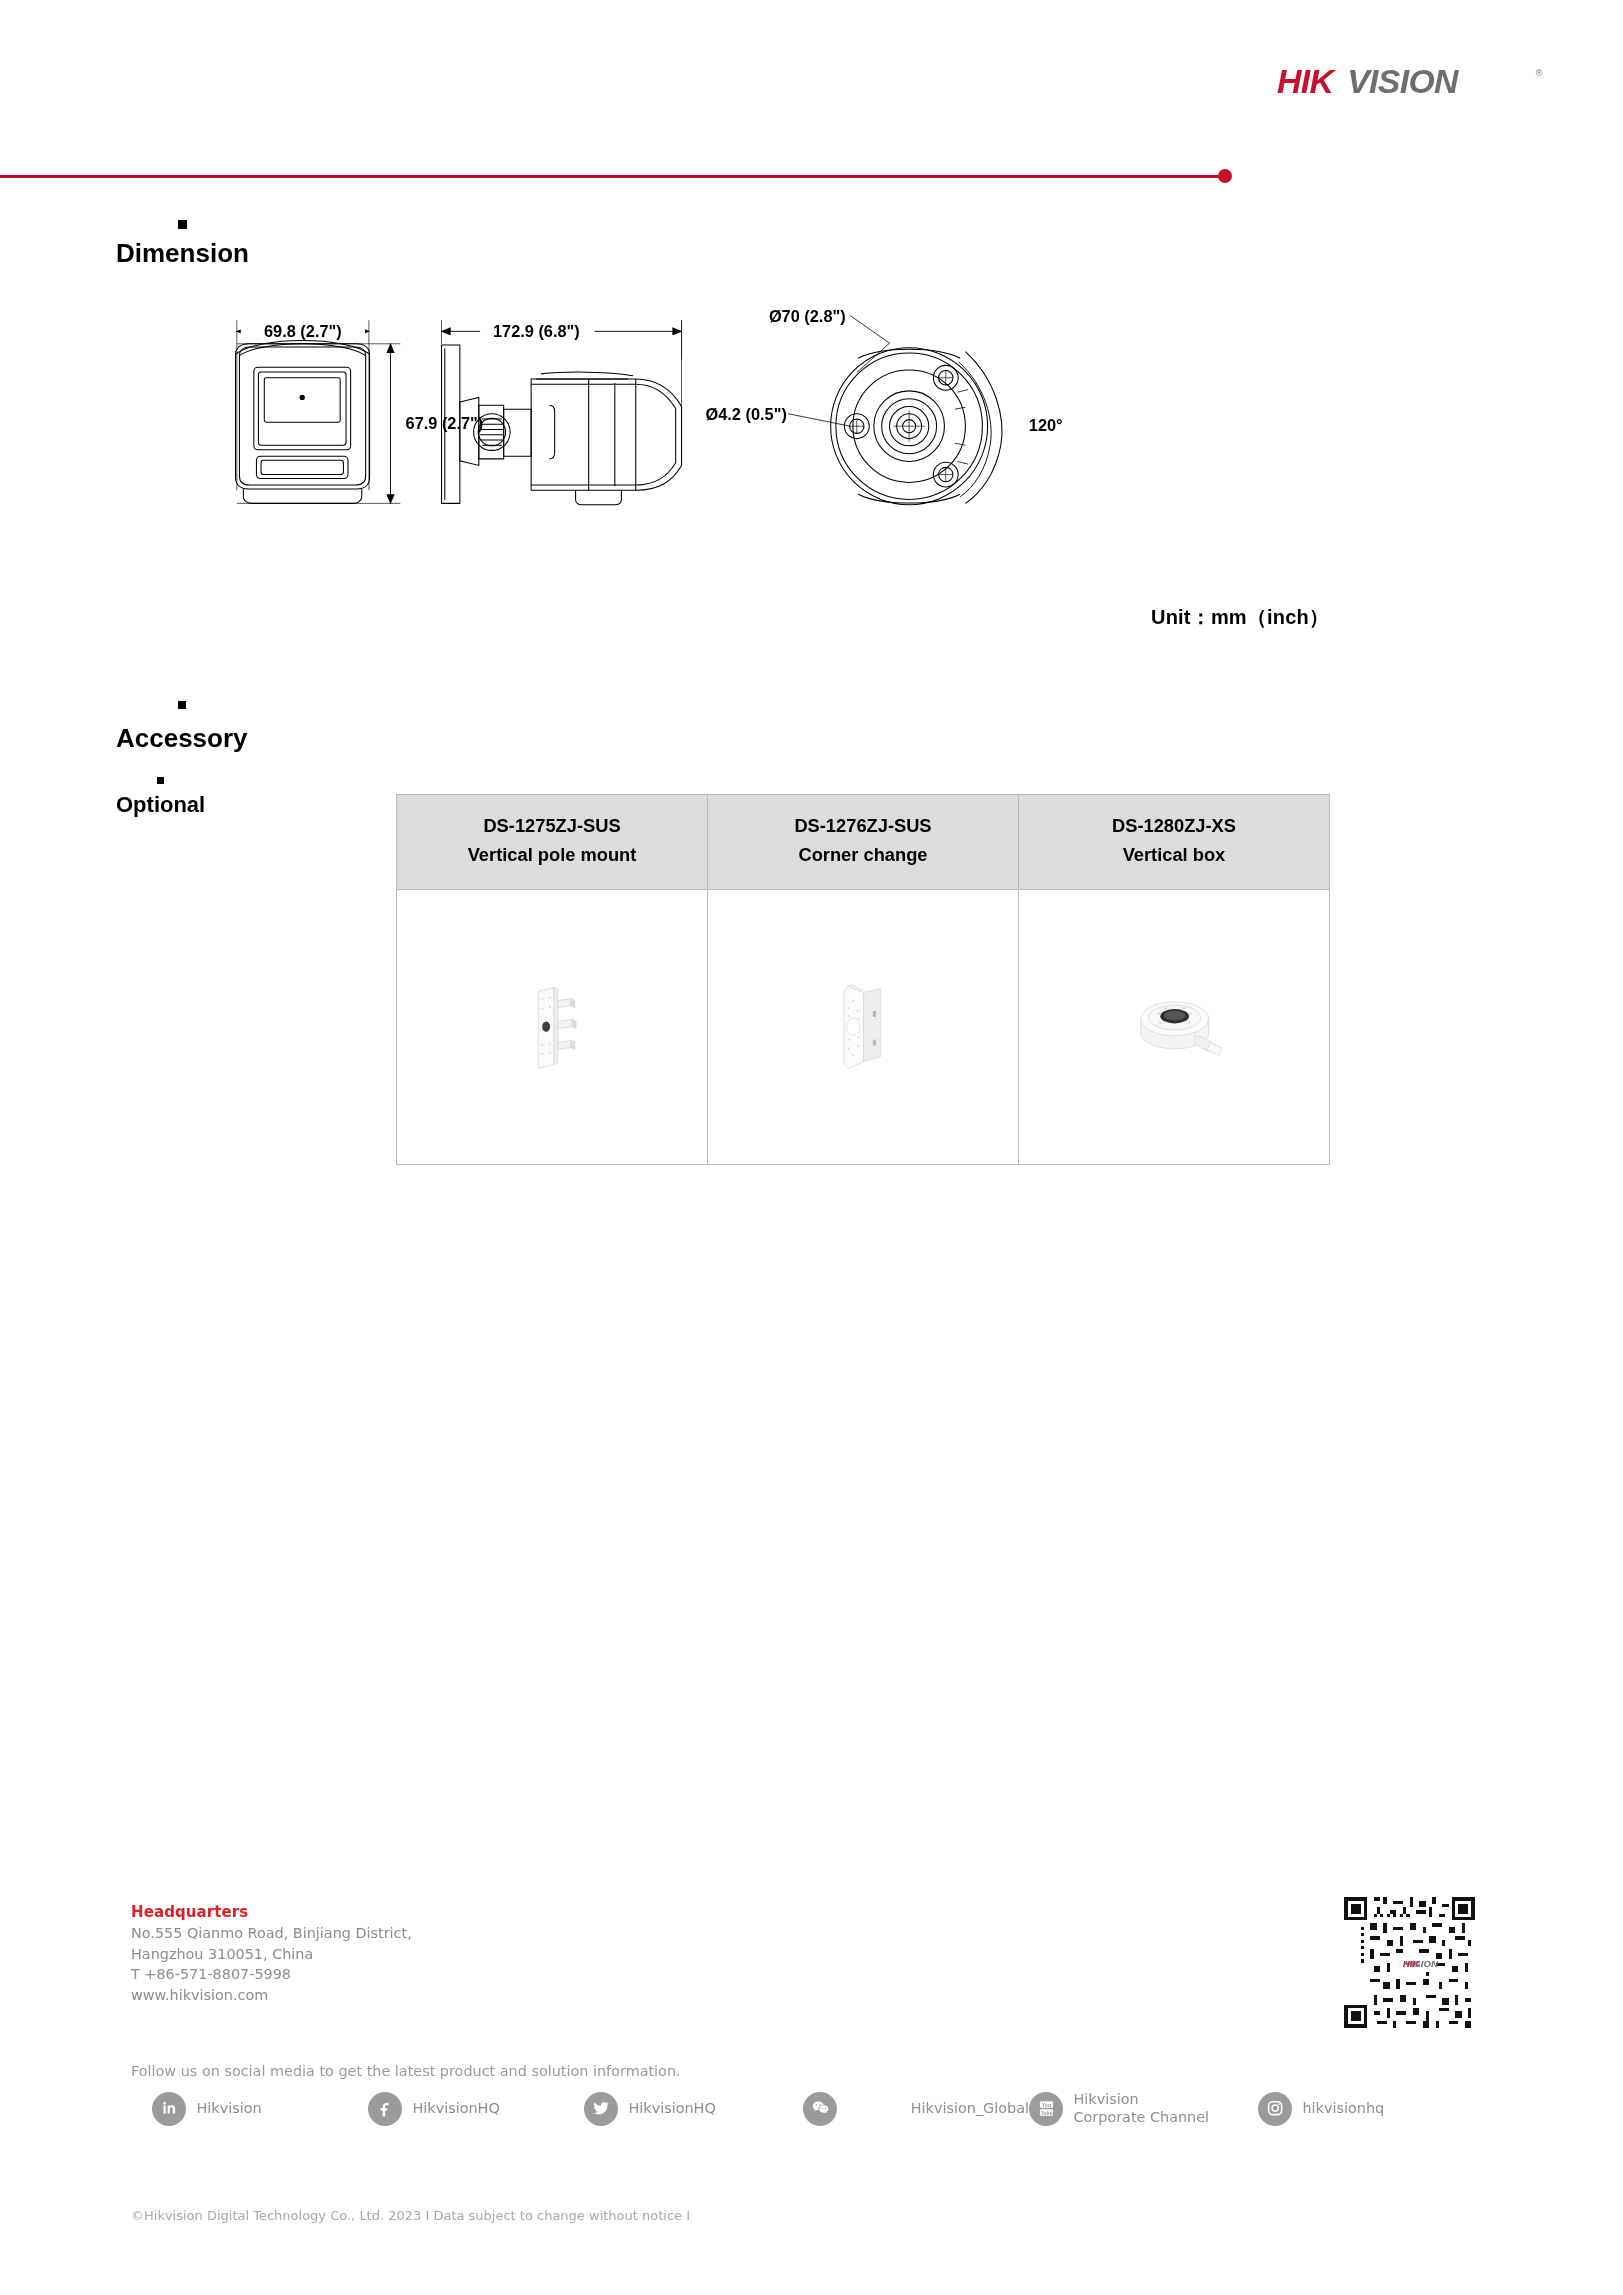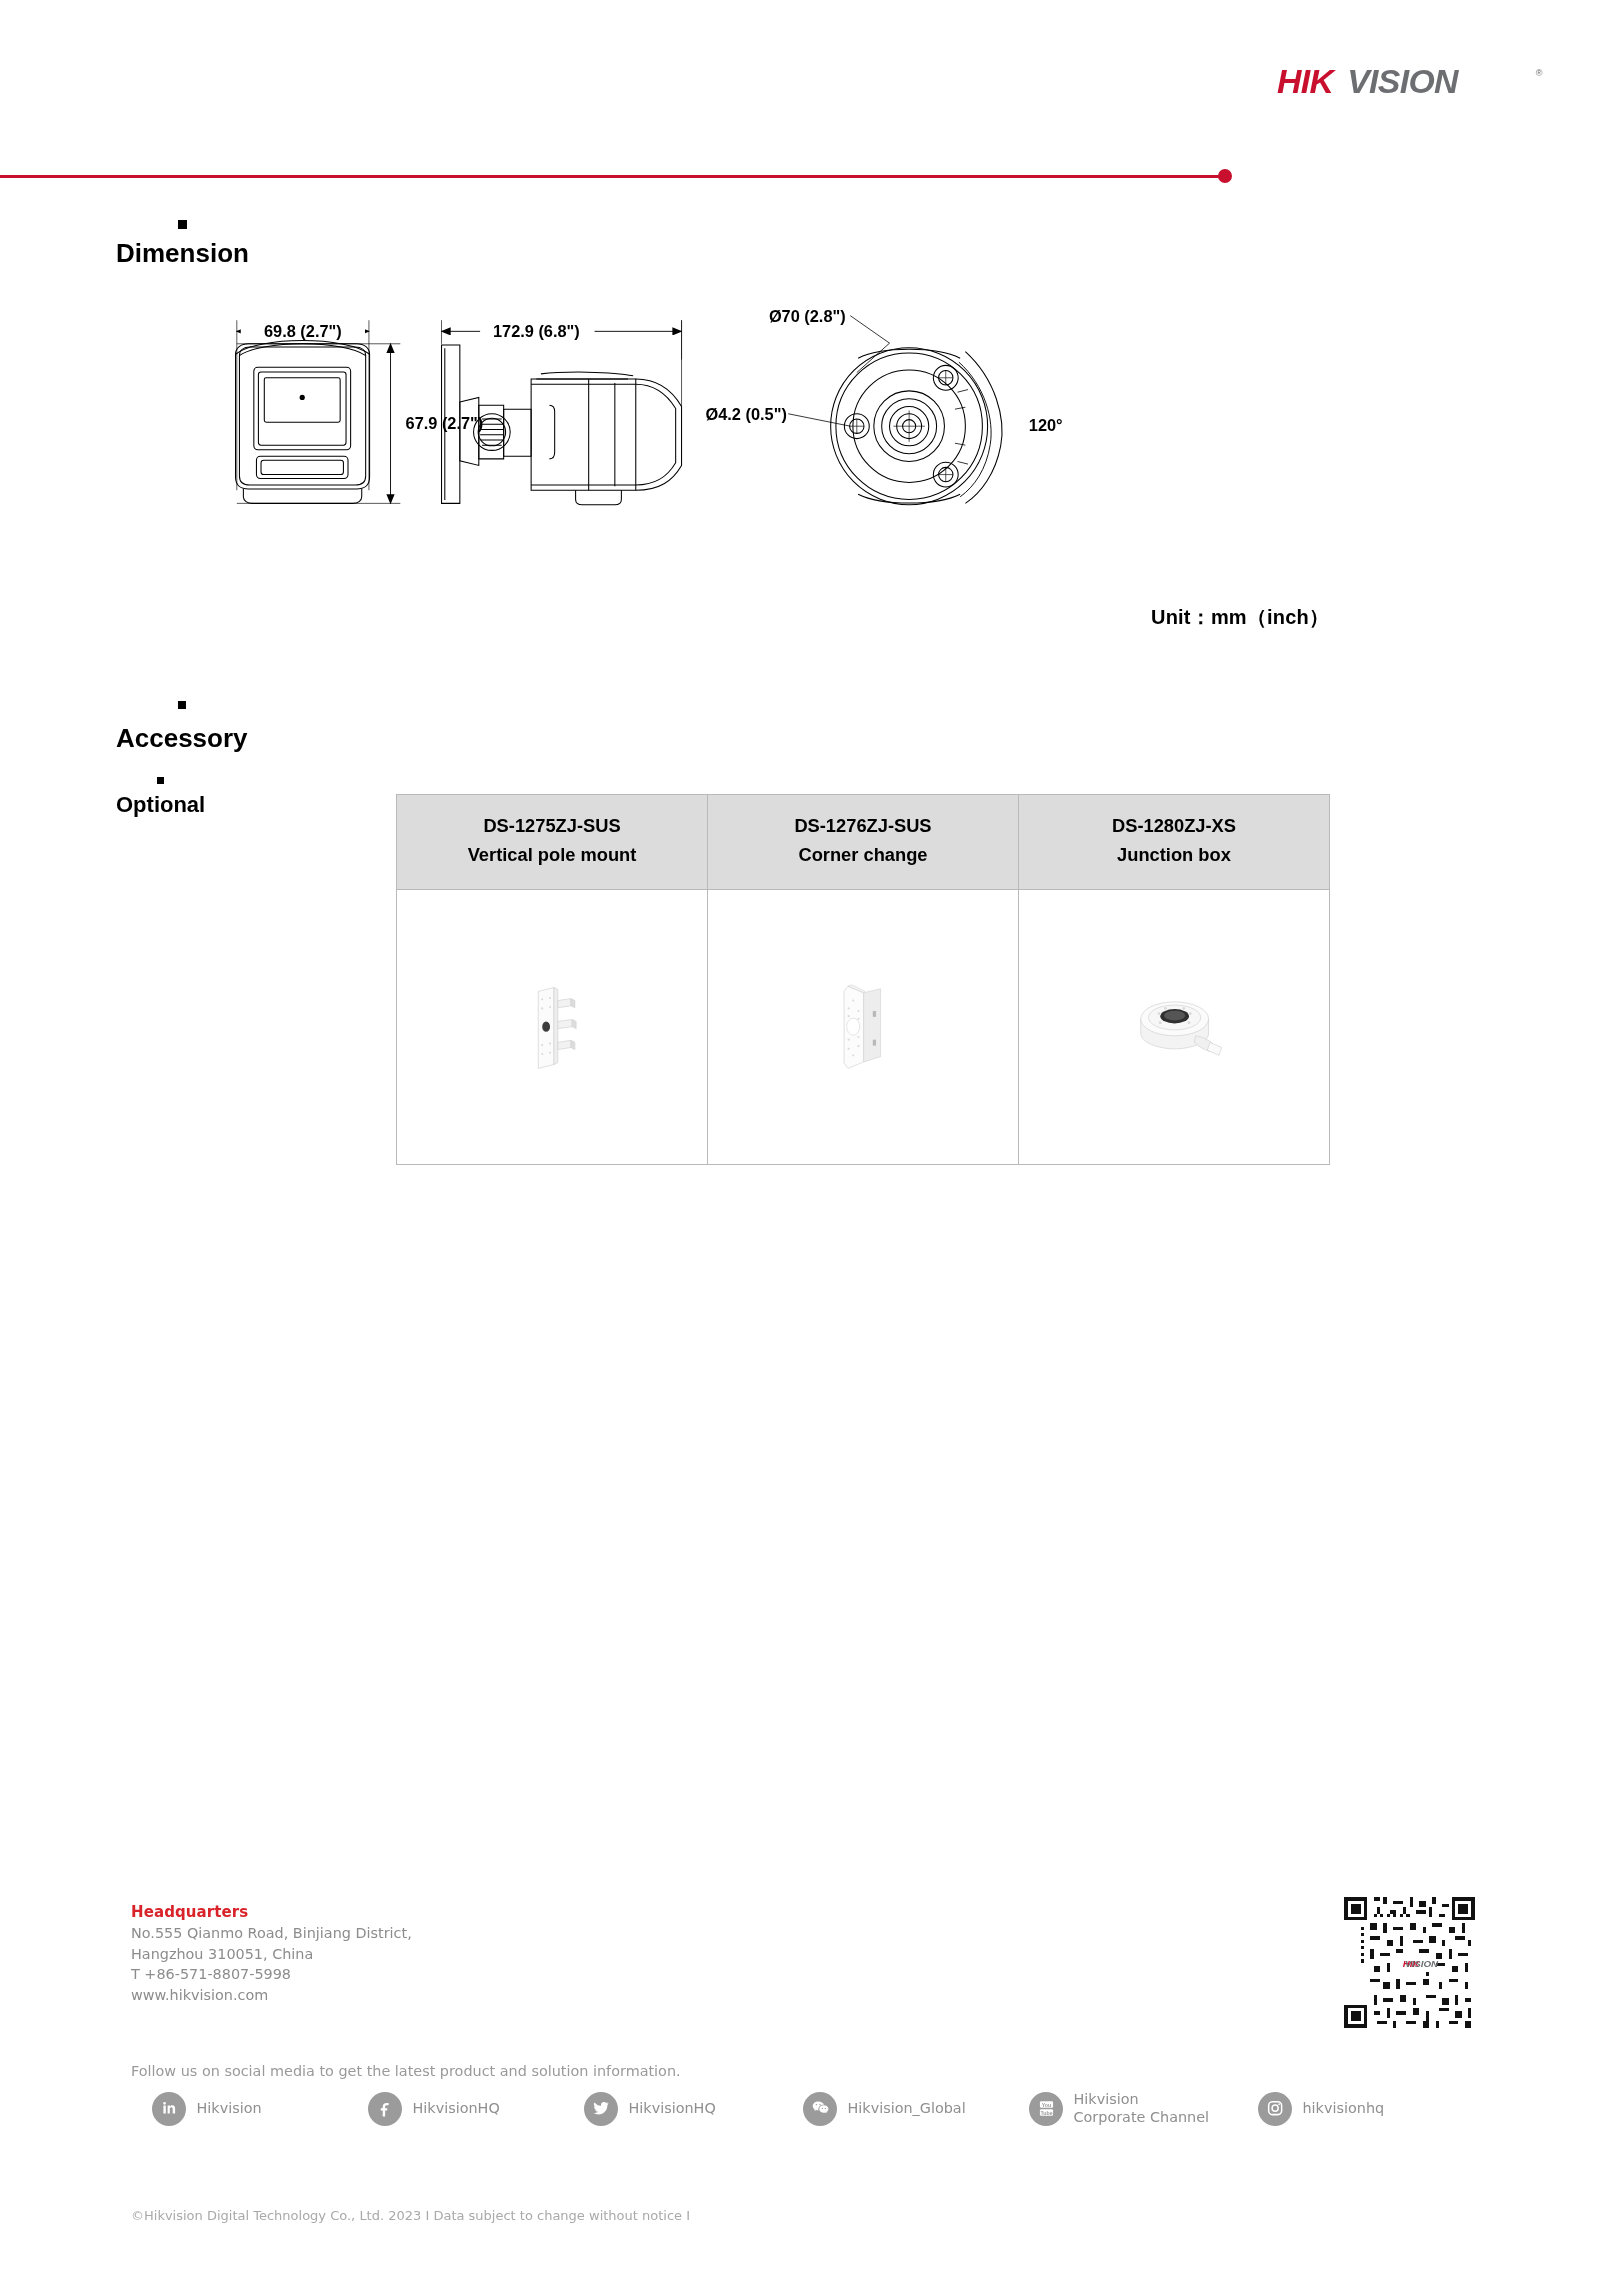--- a/index.html
+++ b/index.html
@@ -351,21 +351,21 @@
       <th>
         <div>DS-1275ZJ-SUS</div>
         <div>Vertical pole mount</div>
       </th>
       <th>
         <div>DS-1276ZJ-SUS</div>
         <div>Corner change</div>
       </th>
       <th>
         <div>DS-1280ZJ-XS</div>
-        <div>Junction box</div>
+        <div>Vertical box</div>
       </th>
     </tr>
   </thead>
   <tbody>
     <tr>
 
       <td>
         <span class="acc-img">
           <svg viewBox="0 0 190 150" width="124" height="98" aria-hidden="true">
             <g stroke="#cfcfcf" stroke-width="1" fill="#fbfbfb">
@@ -481,21 +481,21 @@
 
     <div class="social-item" style="width:219px;">
       <span class="social-badge">
         <svg viewBox="0 0 24 24" width="18.3" height="18.3" fill="#ffffff">
             <path d="M22 5.9c-.75.33-1.55.56-2.39.66a4.2 4.2 0 001.83-2.31 8.3 8.3 0 01-2.64 1.01 4.15 4.15 0 00-7.08 3.79A11.8 11.8 0 013.15 4.6a4.15 4.15 0 001.29 5.55 4.1 4.1 0 01-1.88-.52v.05a4.16 4.16 0 003.33 4.08 4.2 4.2 0 01-1.87.07 4.16 4.16 0 003.88 2.89A8.35 8.35 0 012 18.42a11.77 11.77 0 006.37 1.87c7.65 0 11.83-6.34 11.83-11.83l-.01-.54A8.4 8.4 0 0022 5.9z"></path>
           </svg>
       </span>
       <span class="social-label">HikvisionHQ</span>
     </div>
 
-    <div class="social-item" style="width:226px;">
+    <div class="social-item" style="width:226px;justify-content:space-between;">
       <span class="social-badge">
         <svg viewBox="0 0 24 24" width="19" height="19" fill="#ffffff">
             <path d="M9.1 3.2C5.3 3.2 2.2 5.7 2.2 8.8c0 1.75 1 3.3 2.57 4.33l-.64 1.94 2.26-1.14c.8.23 1.65.36 2.53.36.2 0 .4-.01.6-.03a5.1 5.1 0 01-.23-1.5c0-3 2.95-5.43 6.6-5.43l.55.02C15.8 5.07 12.8 3.2 9.1 3.2zm-2.3 3a.92.92 0 110 1.85.92.92 0 010-1.85zm4.65 0a.92.92 0 110 1.85.92.92 0 010-1.85z"></path>
             <path d="M22 12.7c0-2.6-2.6-4.72-5.8-4.72s-5.8 2.12-5.8 4.72c0 2.6 2.6 4.72 5.8 4.72.68 0 1.33-.1 1.93-.27l1.88.95-.52-1.6C20.9 15.6 22 14.27 22 12.7zm-7.7-1.55a.78.78 0 110 1.56.78.78 0 010-1.56zm3.8 0a.78.78 0 110 1.56.78.78 0 010-1.56z"></path>
           </svg>
       </span>
       <span class="social-label">Hikvision_Global</span>
     </div>
 
     <div class="social-item" style="width:229px;">

